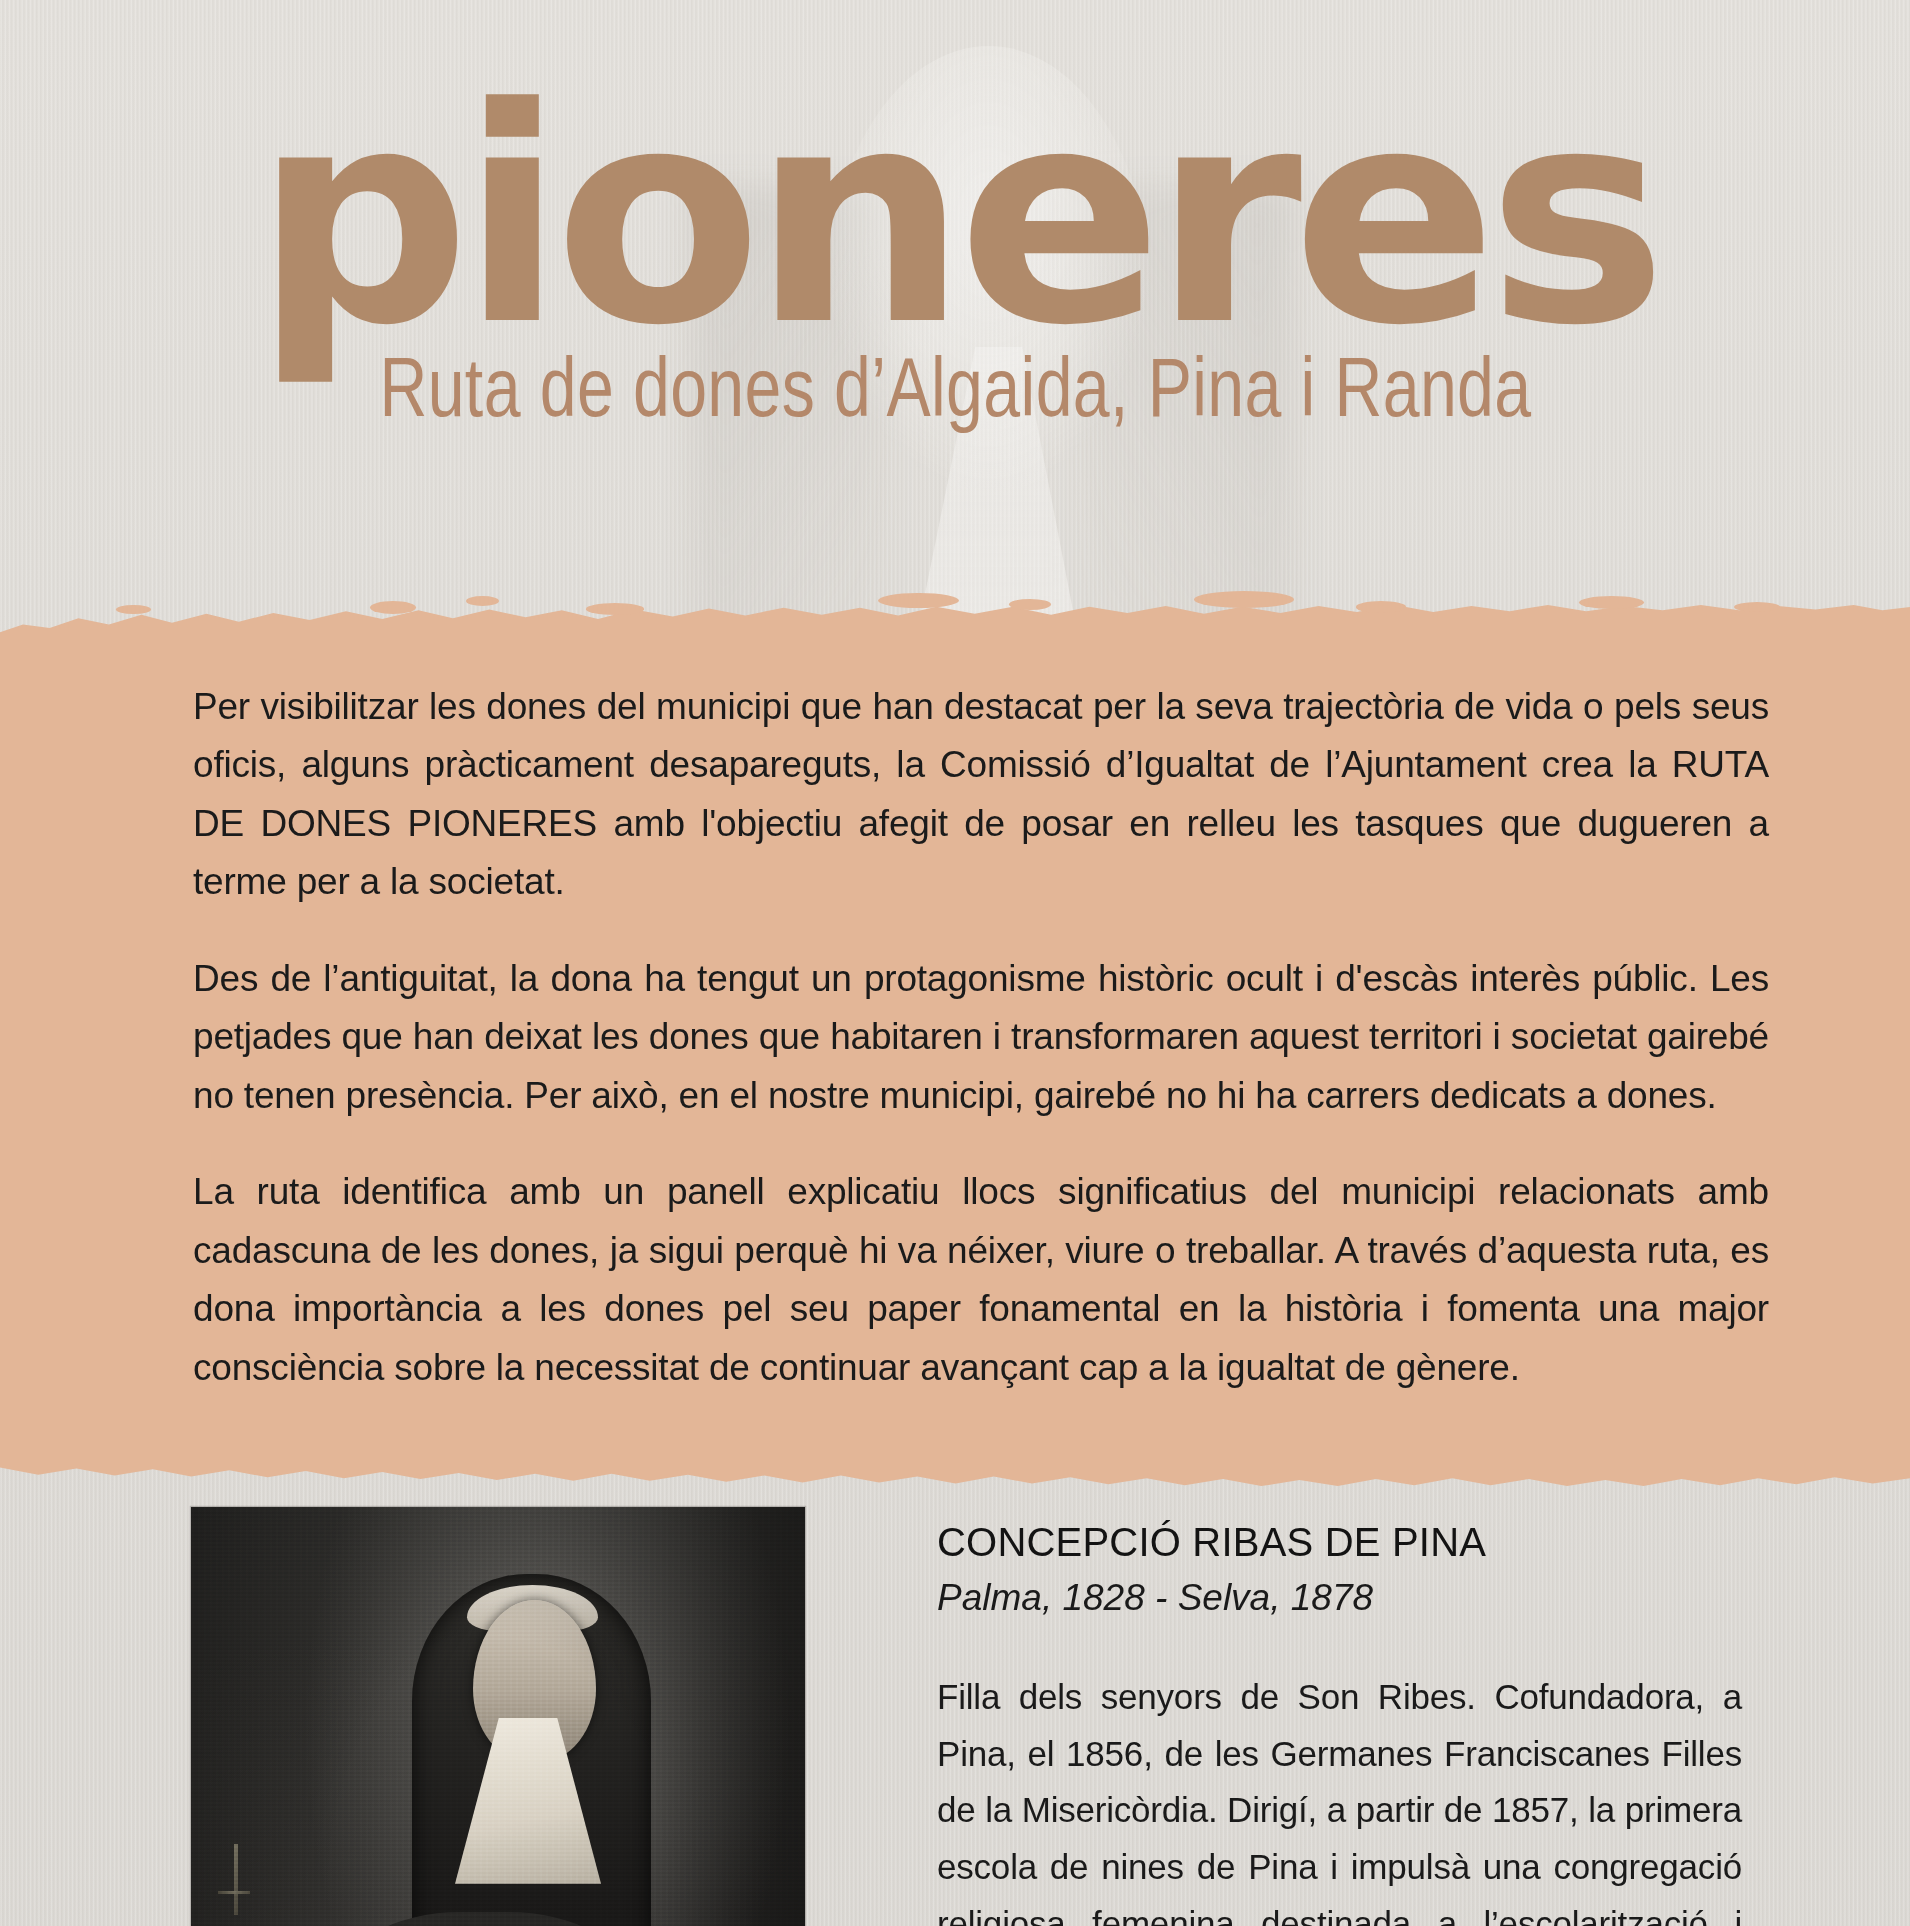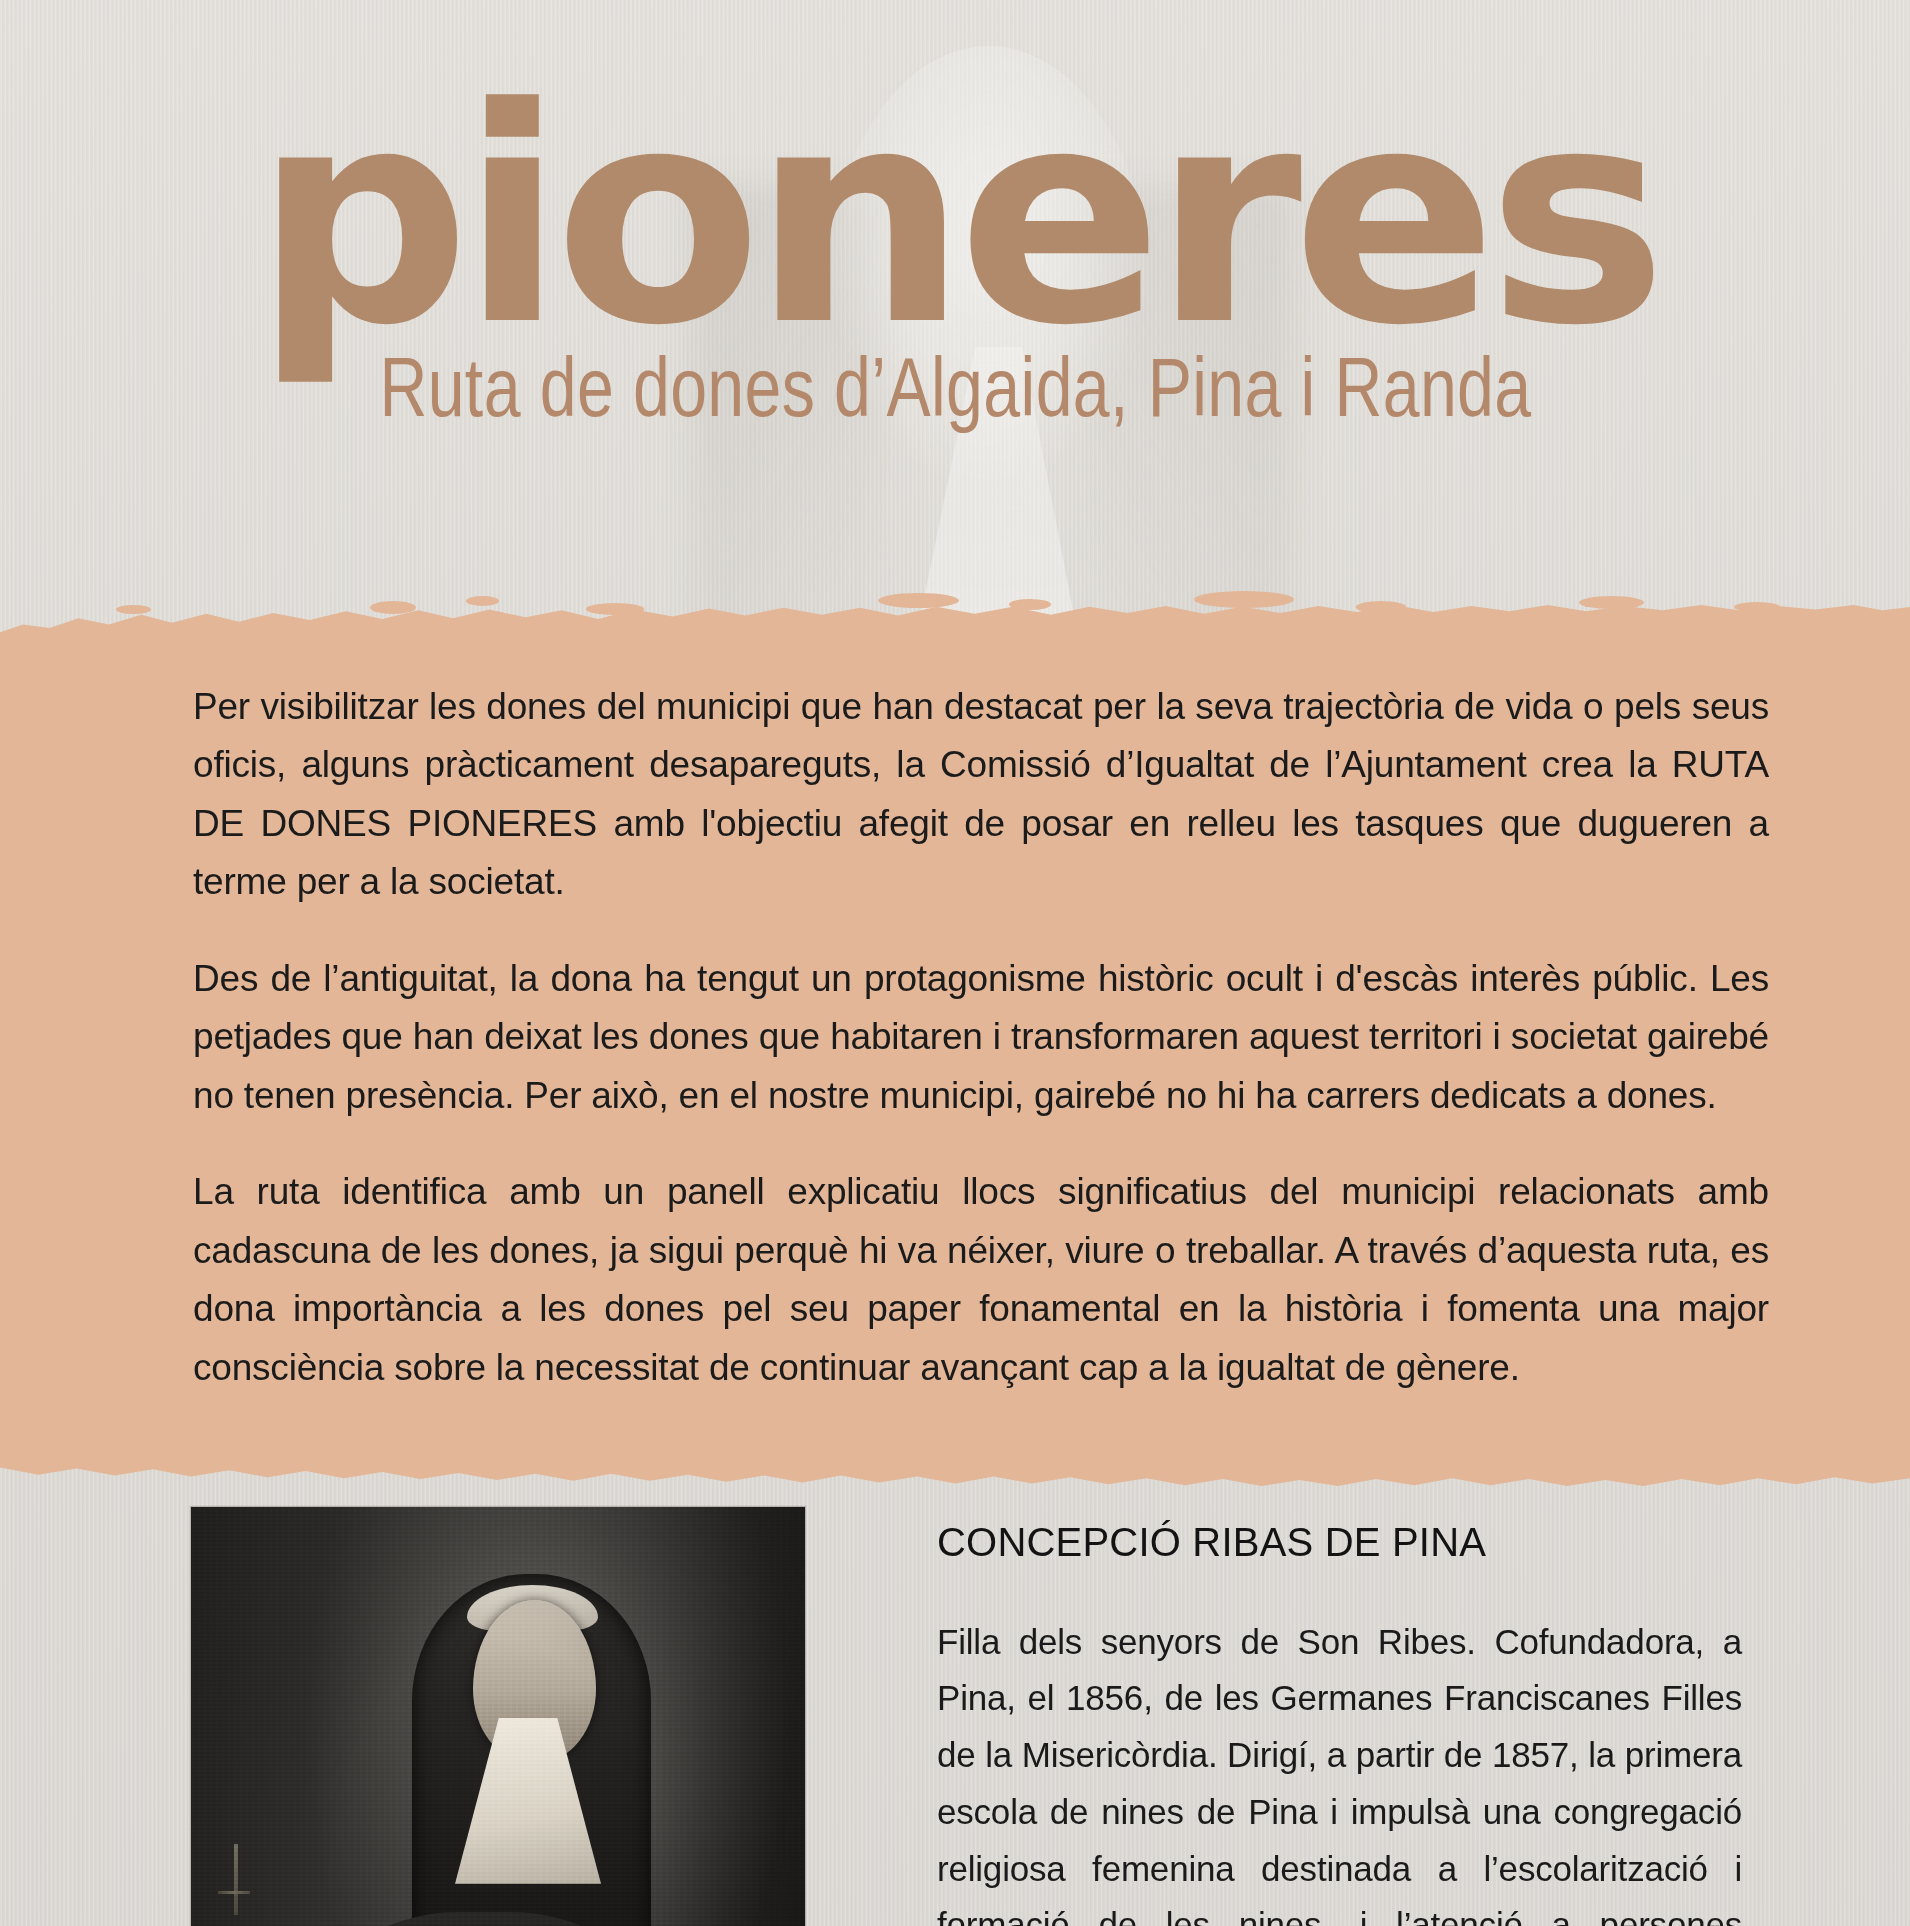--- a/index.html
+++ b/index.html
@@ -357,20 +357,21 @@
       <div class="pt-crucifix-v"></div>
       <div class="pt-crucifix-h"></div>
 
       <div class="pt-grain"></div>
       <div class="pt-vignette"></div>
     </div>
   </div>
 
   <div class="bio-col">
     <div class="bio-name">CONCEPCIÓ RIBAS DE PINA</div>
+    <div class="bio-dates">Palma, 1828 - Selva, 1878</div>
     <div class="bio-body">
       <p>Filla dels senyors de Son Ribes. Cofundadora, a Pina, el 1856, de les Germanes Franciscanes Filles de la Misericòrdia. Dirigí, a partir de 1857, la primera escola de nines de Pina i impulsà una congregació religiosa femenina destinada a l’escolarització i formació de les nines, i l’atenció a persones malaltes i majors. La congregació prioritzà la presència en els llogarets i localitats sense serveis socials ni educatius.</p>
 
     </div>
   </div>
 
 </div>
 
 
 </body></html>

